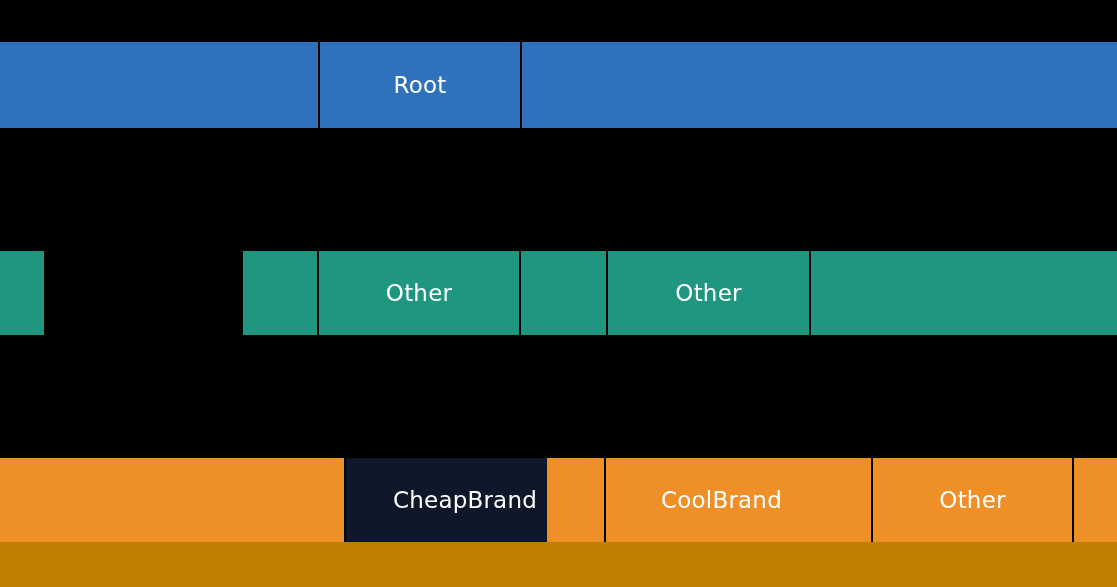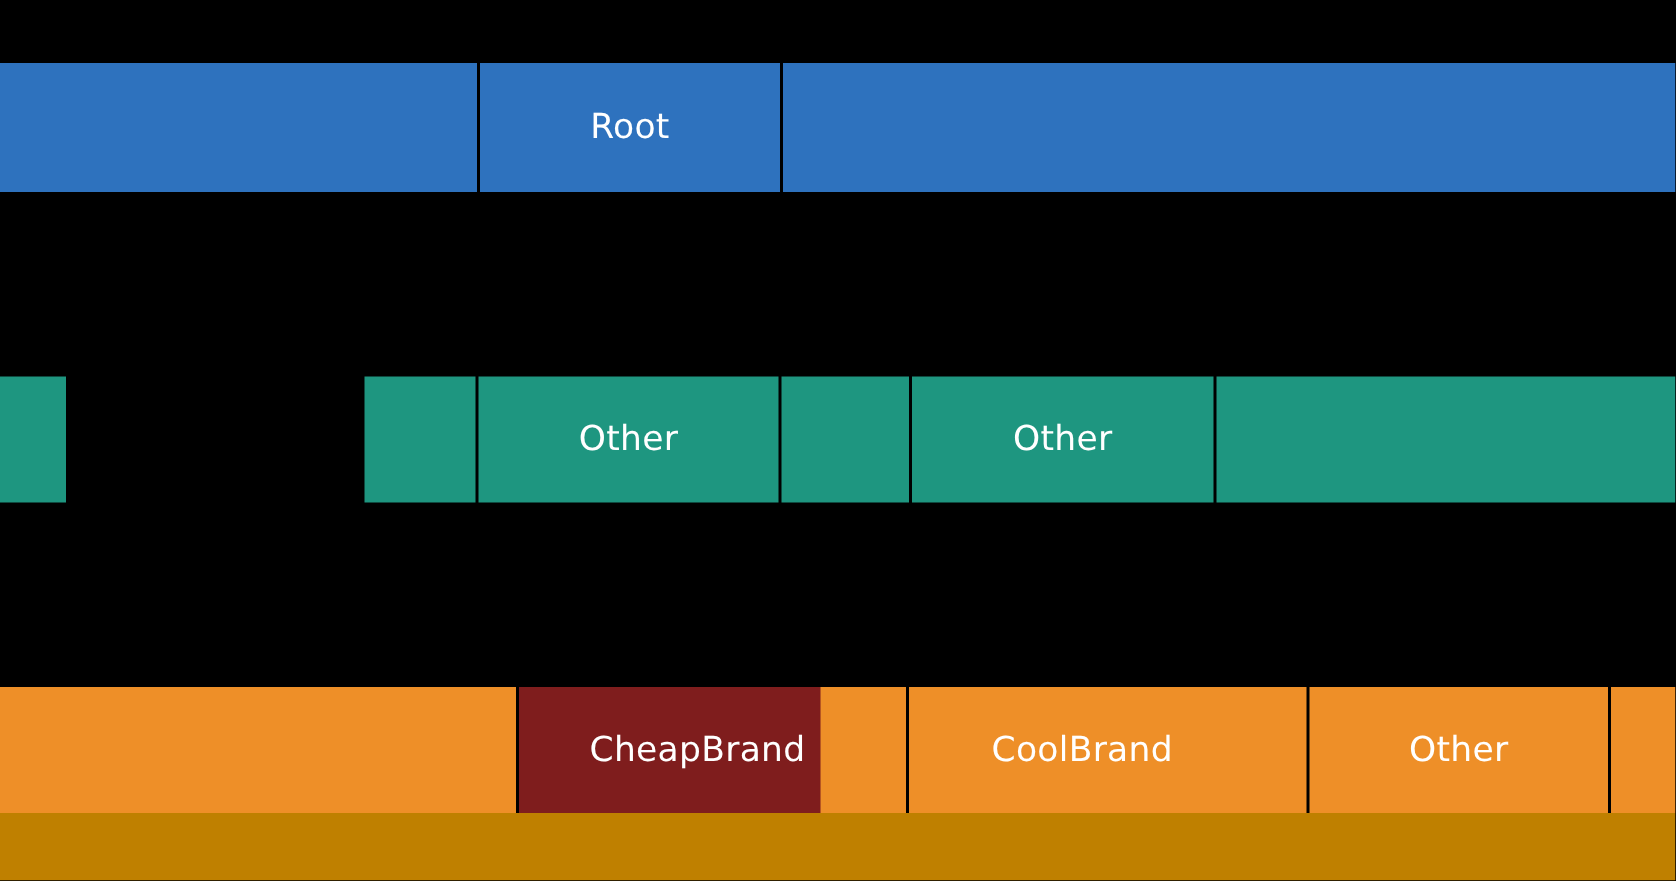--- a/index.html
+++ b/index.html
@@ -84,21 +84,21 @@
         <span class="node-label">Other</span>
       </div>
       <div class="node" style="left: 811px; width: 306px; background: rgb(30, 150, 128);">
         <span class="node-label"></span>
       </div>
     </div>
     <div class="level level-brand" style="top: 458px; height: 84px;">
       <div class="node" style="left: 0px; width: 344px; background: rgb(238, 143, 40);">
         <span class="node-label"></span>
       </div>
-      <div class="node" style="left: 346px; width: 238px; background: #7f1d1d;">
+      <div class="node" style="left: 346px; width: 238px; background: #0f172a;">
         <span class="node-label">CheapBrand</span>
       </div>
       <div class="node" style="left: 547px; width: 57px; background: rgb(238, 143, 40);">
         <span class="node-label"></span>
       </div>
       <div class="node" style="left: 606px; width: 231px; background: rgb(238, 143, 40);">
         <span class="node-label">CoolBrand</span>
       </div>
       <div class="node" style="left: 807px; width: 64px; background: rgb(238, 143, 40);">
         <span class="node-label"></span>

